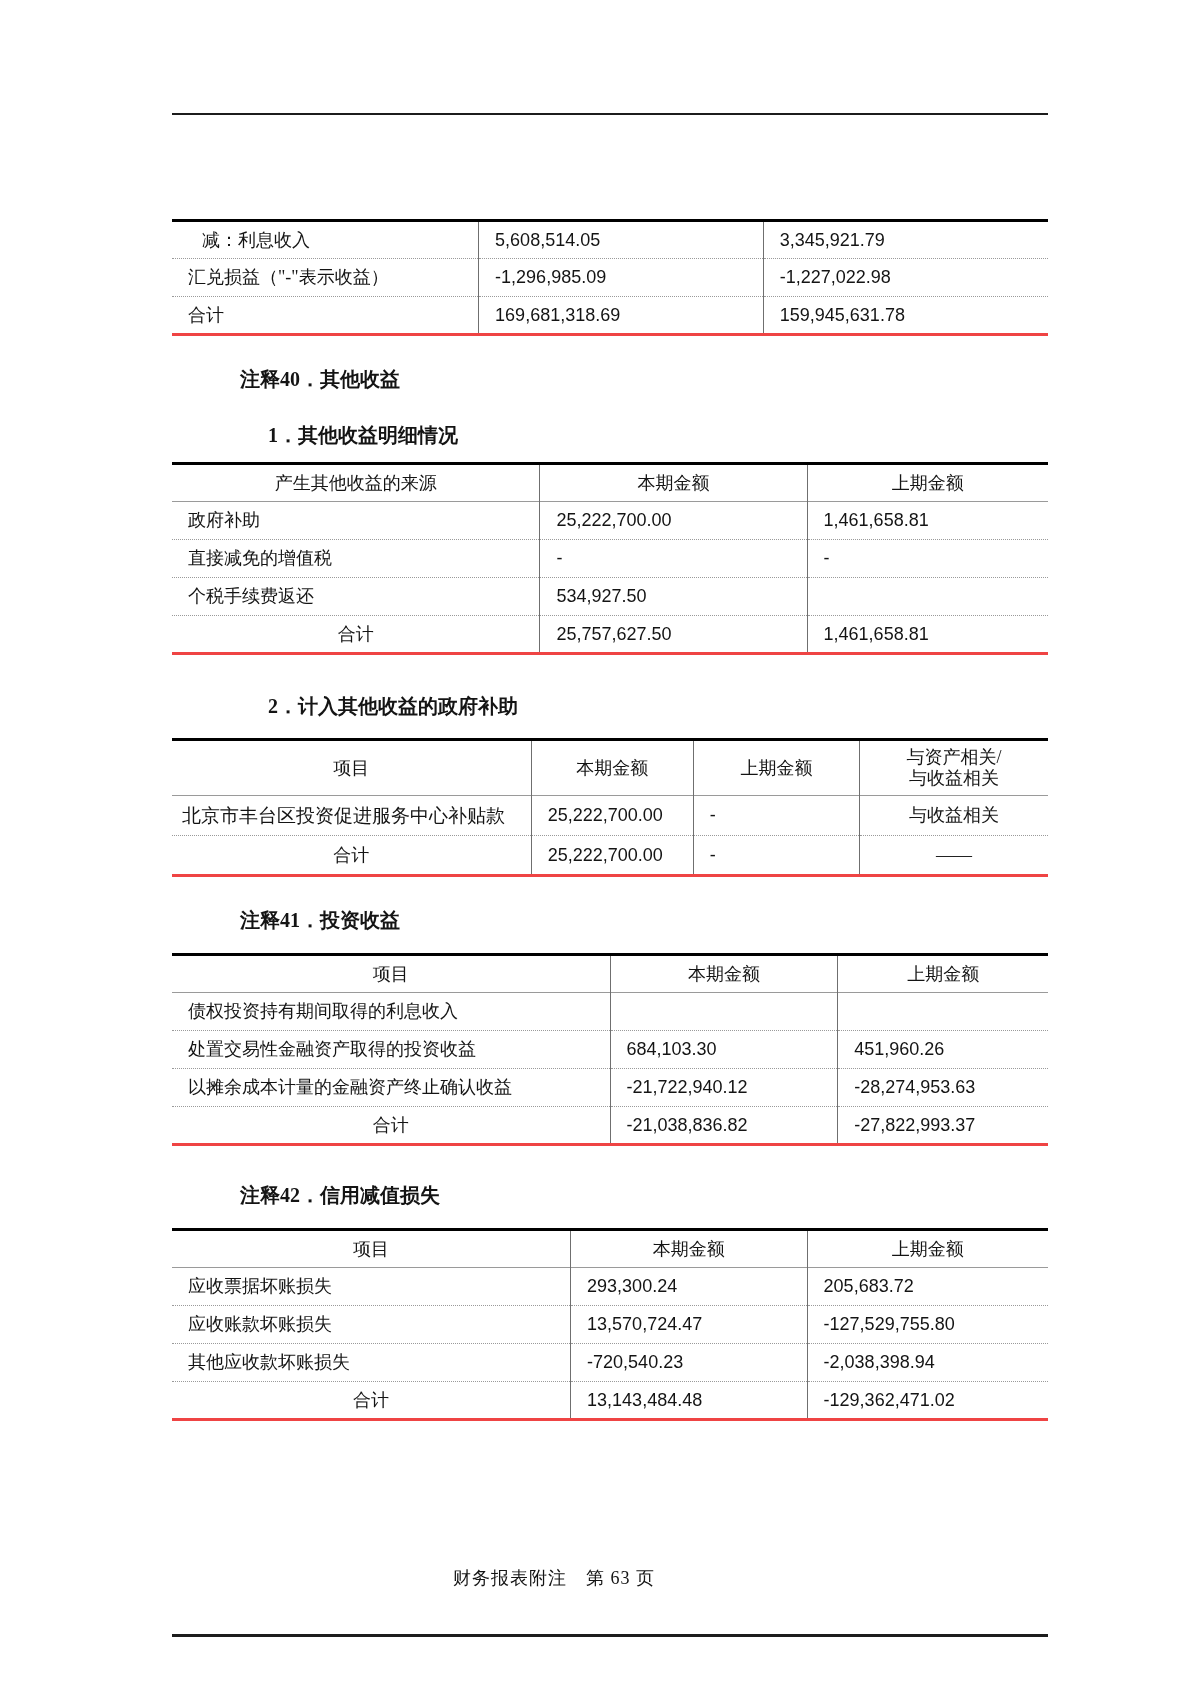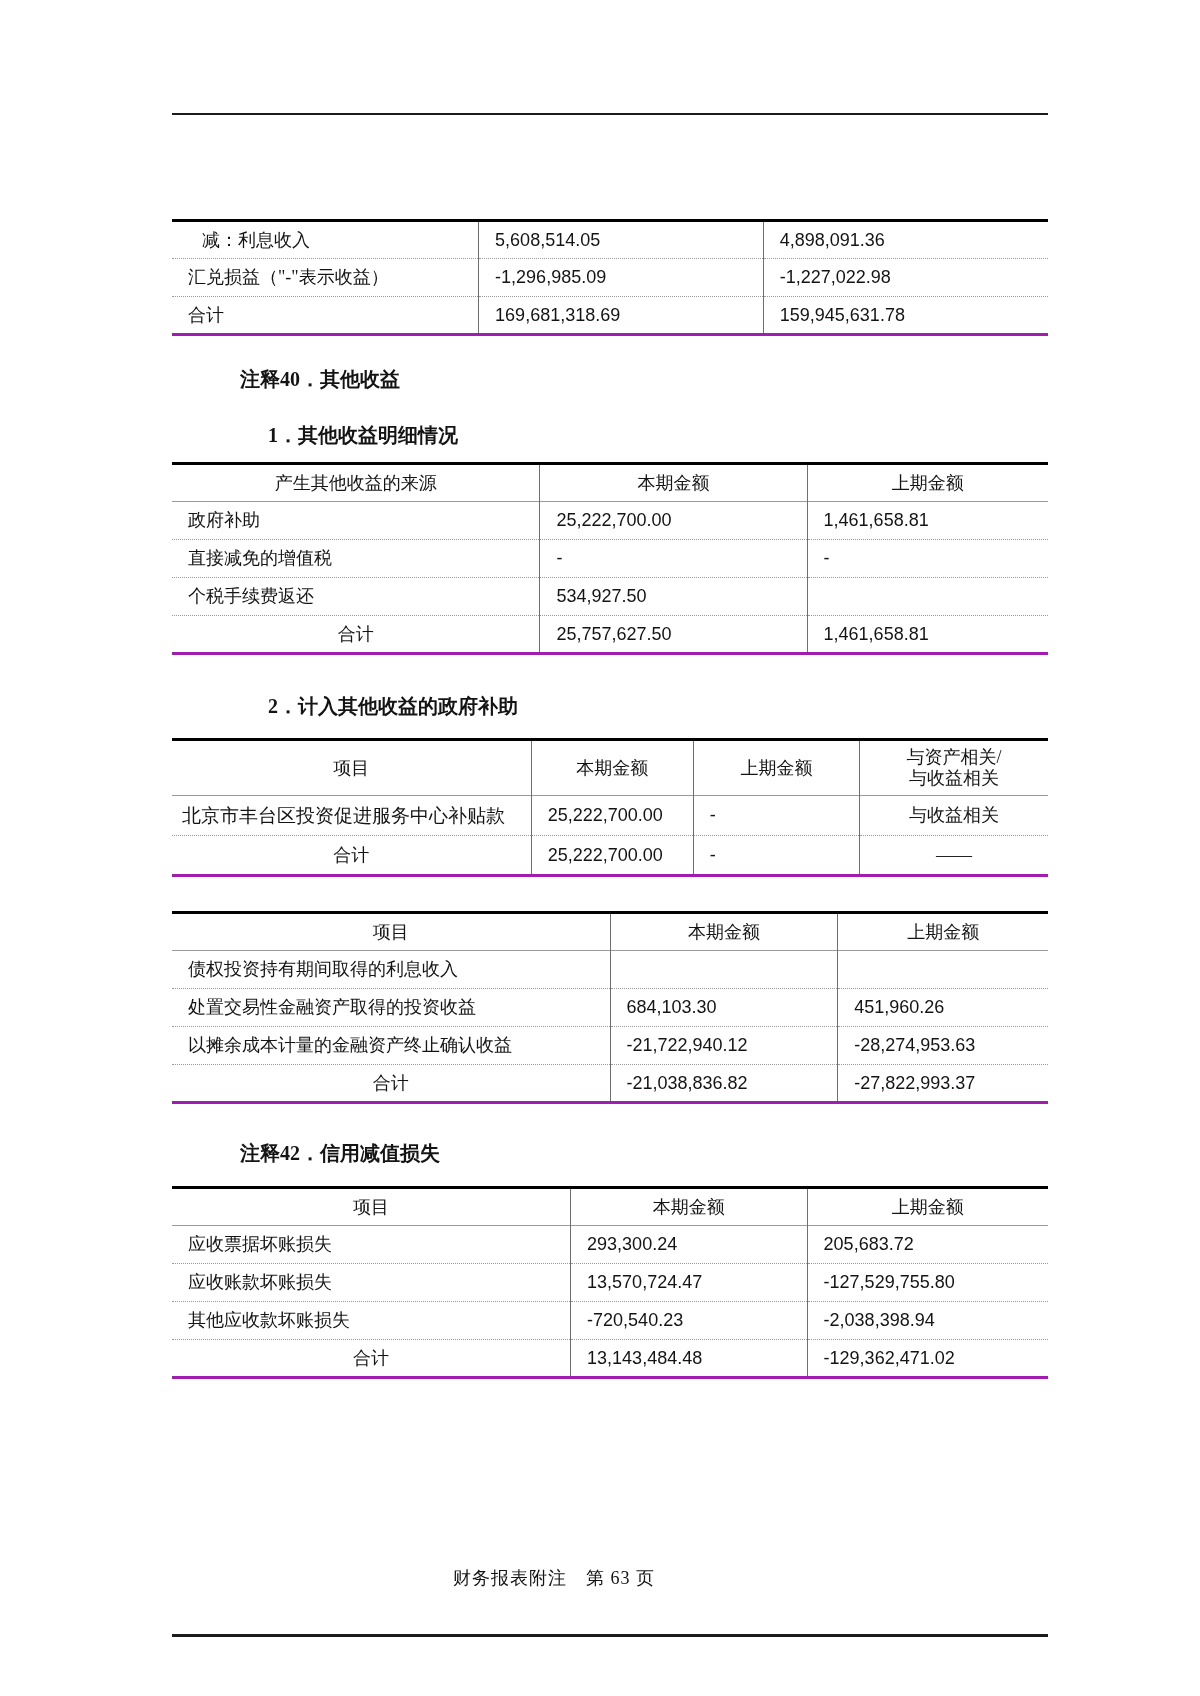--- a/index.html
+++ b/index.html
@@ -13,21 +13,21 @@
   }
   .content{position:absolute;left:172px;width:876px;top:0;}
   .rule-top{margin-top:113px;border-top:2px solid #1c1c1c;height:0;}
   .rule-bottom{position:absolute;left:172px;width:876px;top:1634px;border-top:3px solid #1c1c1c;height:0;}
 
   table.fin{
     width:100%;
     border-collapse:collapse;
     table-layout:fixed;
     border-top:3px solid #000;
-    border-bottom:3px solid #a21caf;
+    border-bottom:3px solid #ef4444;
   }
   table.fin td,table.fin th{
     padding:0 16px;
     font-size:18px;
     font-weight:normal;
     line-height:1.15;
     overflow:hidden;
     white-space:nowrap;
   }
   table.fin tr{height:38px;}
@@ -75,21 +75,21 @@
     <table class="fin">
       <colgroup>
           <col style="width:35%">
           <col style="width:32.5%">
           <col style="width:32.5%">
         </colgroup>
       <tbody>
         <tr>
           <td class="lbl" style="padding-left:30px">减：利息收入</td>
           <td class="num vline">5,608,514.05</td>
-          <td class="num vline">4,898,091.36</td>
+          <td class="num vline">3,345,921.79</td>
         </tr>
         <tr>
           <td class="lbl">汇兑损益（"-"表示收益）</td>
           <td class="num vline">-1,296,985.09</td>
           <td class="num vline">-1,227,022.98</td>
         </tr>
         <tr>
           <td class="lbl">合计</td>
           <td class="num vline">169,681,318.69</td>
           <td class="num vline">159,945,631.78</td>
@@ -169,20 +169,21 @@
         <tr style="height:40px">
           <td class="lbl-c">合计</td>
           <td class="num vline">25,222,700.00</td>
           <td class="num vline">-</td>
           <td class="rel vline">——</td>
         </tr>
       </tbody>
     </table>
 
     <div class="gap-h41"></div>
+    <p class="h-note ind-note">注释41．投资收益</p>
     <div class="gap-tableD"></div>
 
     <table class="fin">
       <colgroup>
           <col style="width:50%">
           <col style="width:26%">
           <col style="width:24%">
         </colgroup>
       <thead>
         <tr>

